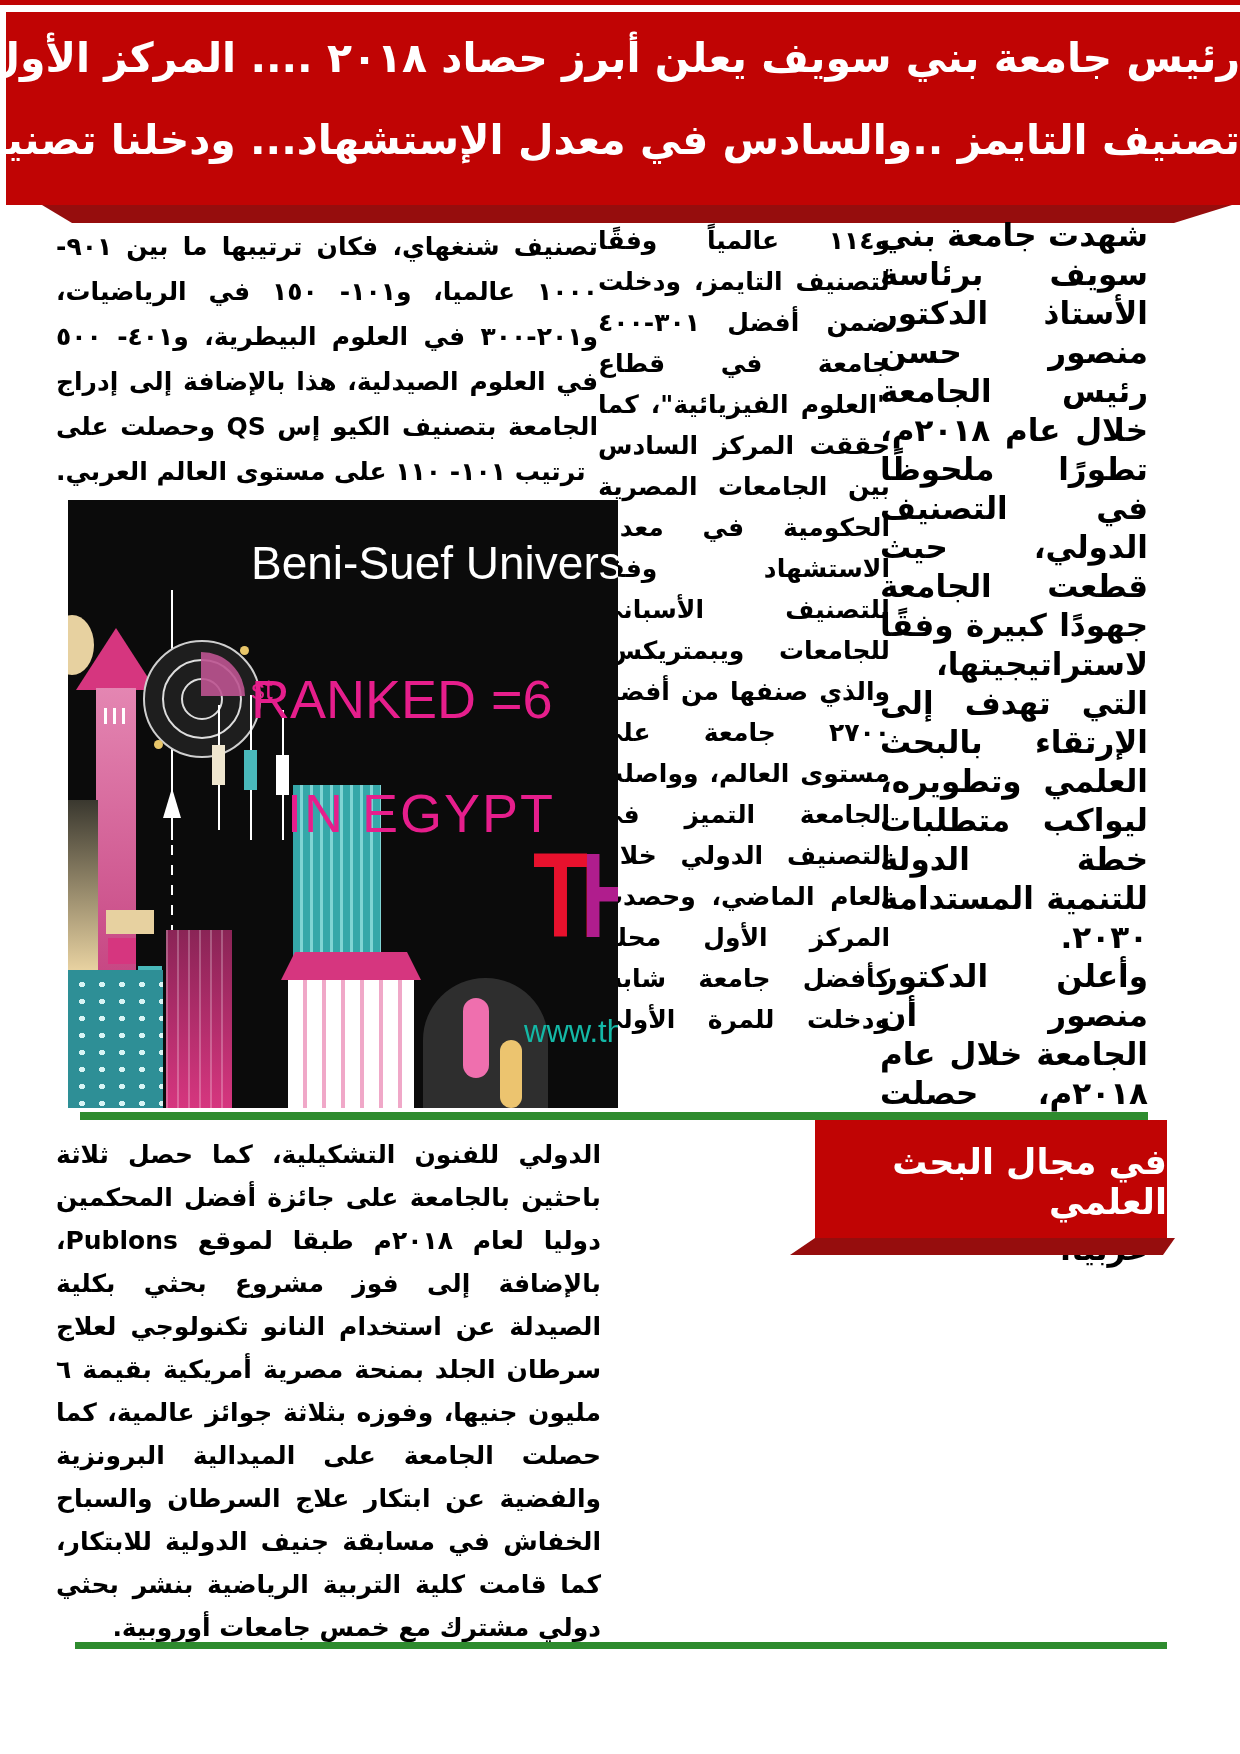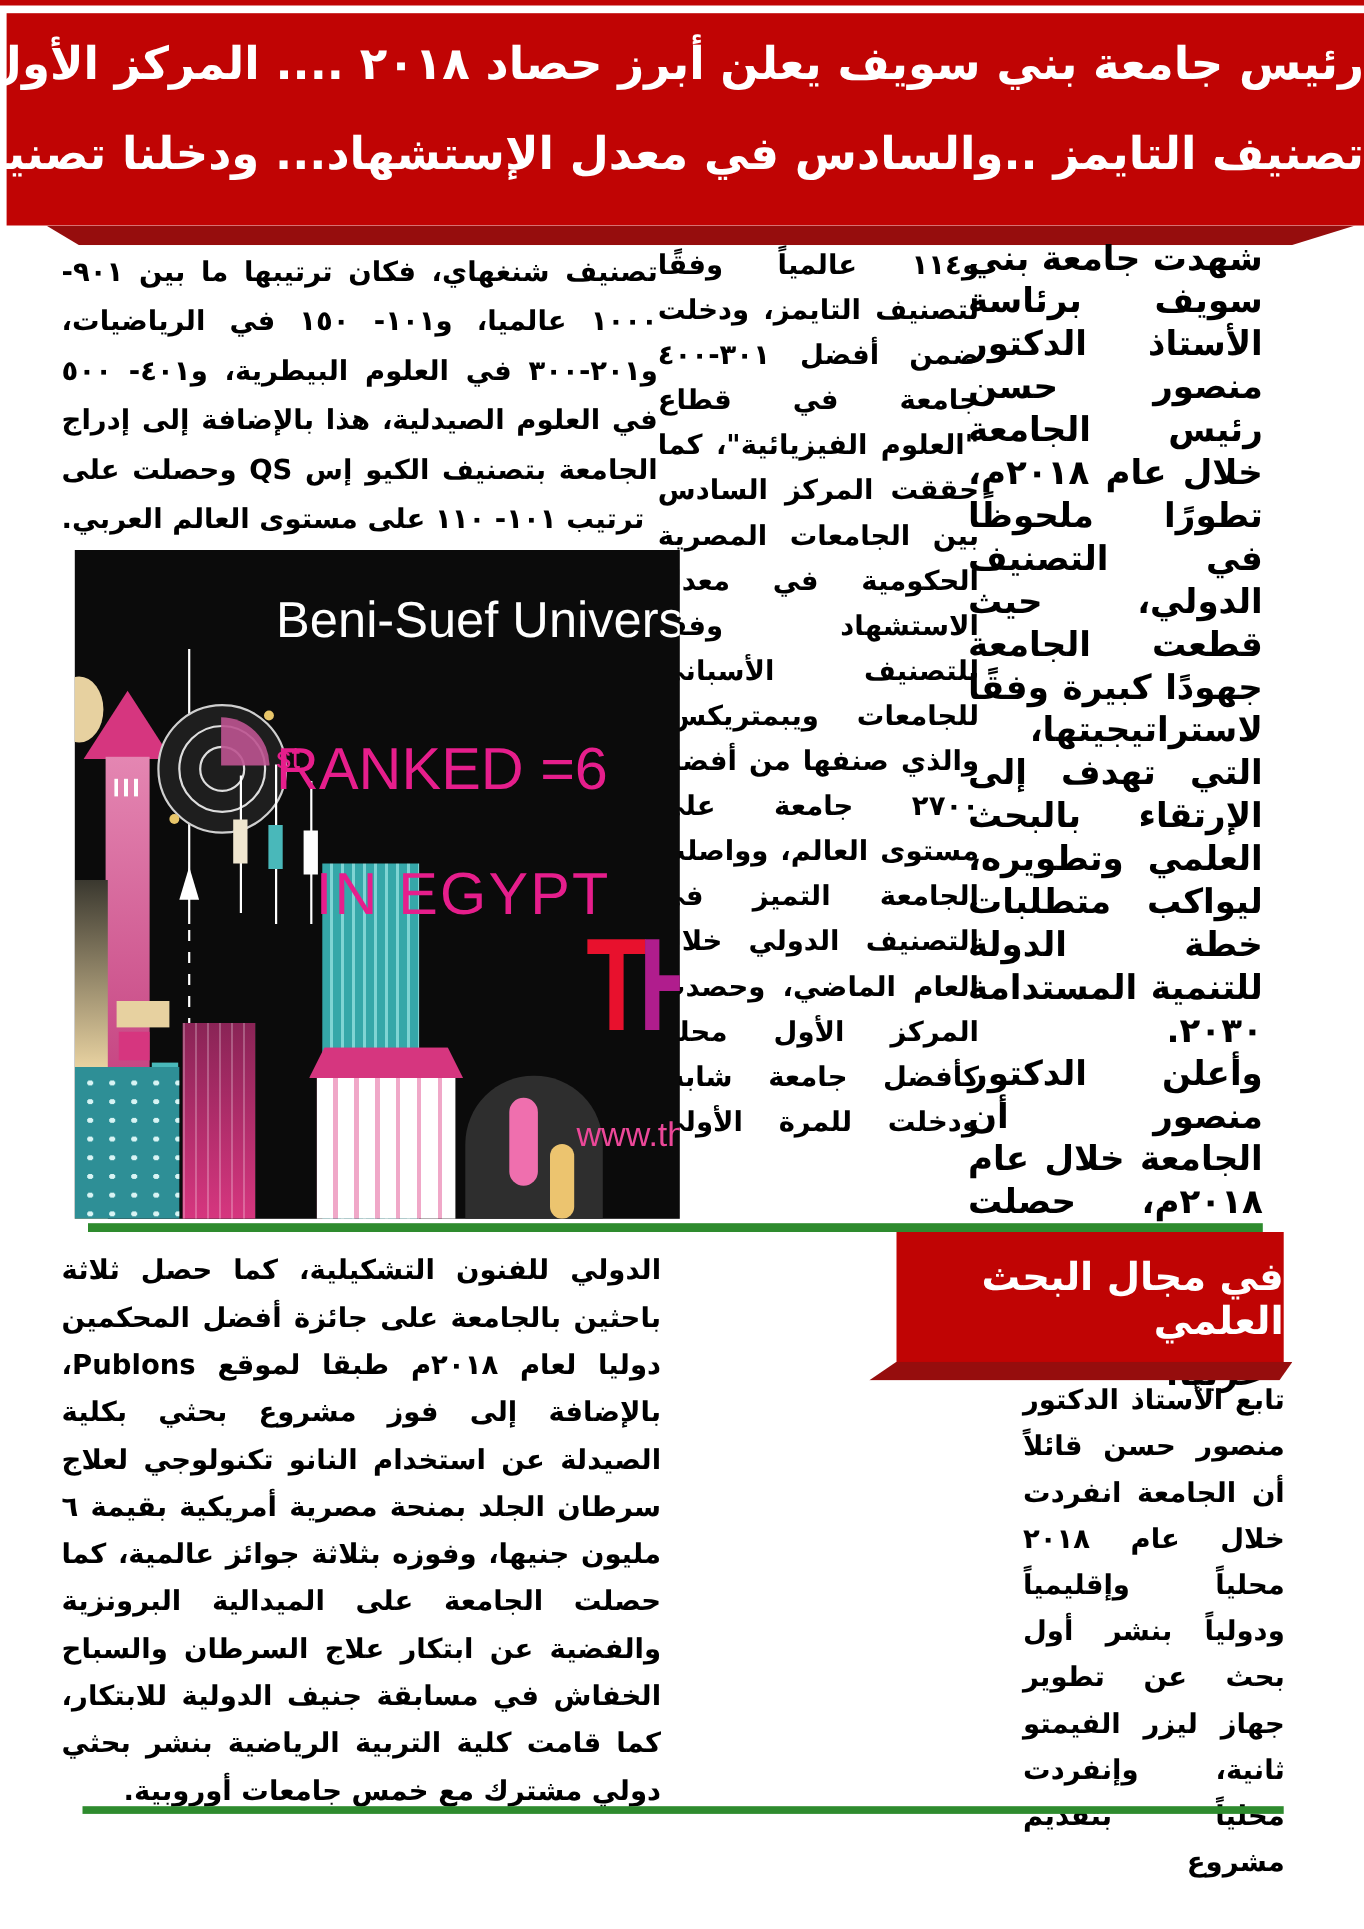--- a/index.html
+++ b/index.html
@@ -43,21 +43,21 @@
   .img-ranked{left:183px;top:168px;color:var(--magenta);font-family:"Liberation Sans",sans-serif;
               font-size:54px;font-weight:400;white-space:nowrap;}
   .img-ranked sup{font-size:28px;position:static;}
   .img-egypt{left:183px;top:282px;color:var(--magenta);font-family:"Liberation Sans",sans-serif;
              font-size:54px;font-weight:400;letter-spacing:2px;white-space:nowrap;padding-left:36px;}
   .the-logo{left:465px;top:330px;font-family:"Liberation Sans",sans-serif;font-weight:bold;
             font-size:120px;line-height:130px;letter-spacing:-10px;
             transform:scaleX(.75);transform-origin:left top;
             background:linear-gradient(90deg,var(--the-red) 0 34%,var(--the-magenta) 34% 67%,var(--the-blue) 67% 100%);
             -webkit-background-clip:text;background-clip:text;color:transparent;}
-  .img-url{left:456px;top:514px;color:#ec4899;font-family:"Liberation Sans",sans-serif;
+  .img-url{left:456px;top:514px;color:#14b8a6;font-family:"Liberation Sans",sans-serif;
            font-size:31px;white-space:nowrap;}
   
   .arrow-head{left:8px;top:128px;width:0;height:0;border-left:40px solid transparent;
               border-right:40px solid transparent;border-bottom:62px solid #d6367f;}
   .arrow-shaft{left:28px;top:188px;width:40px;height:332px;background:linear-gradient(180deg,#e486b2,#c23d7c);}
   .thin-line{left:103px;top:90px;width:2px;height:250px;background:#fff;}
   .thin-dash{left:103px;top:345px;width:2px;height:95px;
              background:repeating-linear-gradient(180deg,#fff 0 10px,transparent 10px 20px);}
   .small-circle{left:92px;top:196px;width:22px;height:30px;border:2px solid #fff;border-radius:50%;}
   .small-ahead{left:95px;top:288px;width:0;height:0;border-left:9px solid transparent;
@@ -160,23 +160,20 @@
     <div class="img-url">www.th</div>
   </div>
 
   <div class="green-line gl-mid"></div>
 
   <div class="sub-banner">
     <span>في مجال البحث العلمي</span>
   </div>
   <div class="sub-banner-fold"></div>
 
-  <div class="col col-bottom-right">
-    <p>تابع الأستاذ الدكتور منصور حسن قائلاً أن الجامعة انفردت خلال عام ٢٠١٨ محلياً وإقليمياً ودولياً بنشر أول بحث عن تطوير جهاز ليزر الفيمتو ثانية، وإنفردت محلياً بتقديم مشروع</p>
-  </div>
 
 
   <div class="col col-bottom-left">
     <p>الدولي للفنون التشكيلية، كما حصل ثلاثة باحثين بالجامعة على جائزة أفضل المحكمين دوليا لعام ٢٠١٨م طبقا لموقع Publons، بالإضافة إلى فوز مشروع بحثي بكلية الصيدلة عن استخدام النانو تكنولوجي لعلاج سرطان الجلد بمنحة مصرية أمريكية بقيمة ٦ مليون جنيها، وفوزه بثلاثة جوائز عالمية، كما حصلت الجامعة على الميدالية البرونزية والفضية عن ابتكار علاج السرطان والسباح الخفاش في مسابقة جنيف الدولية للابتكار، كما قامت كلية التربية الرياضية بنشر بحثي دولي مشترك مع خمس جامعات أوروبية.</p>
   </div>
 
   <div class="green-line gl-bottom"></div>
 
 </div>
 

